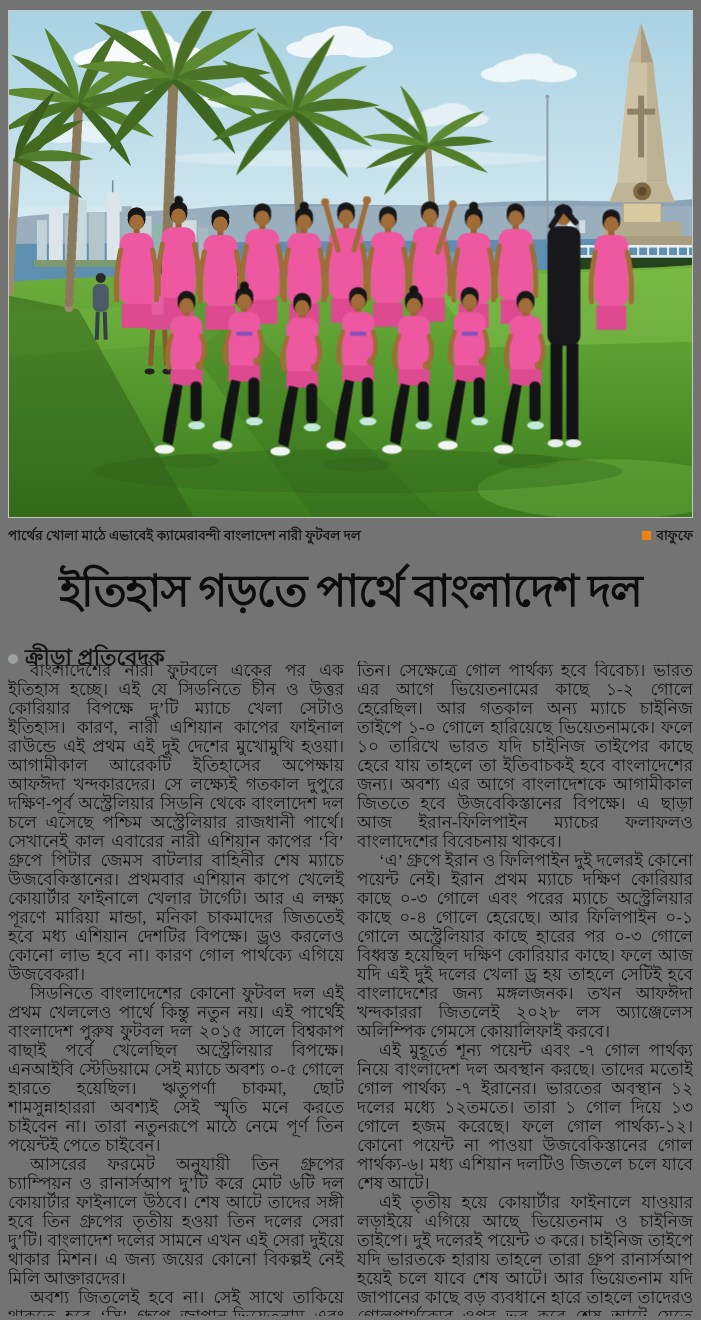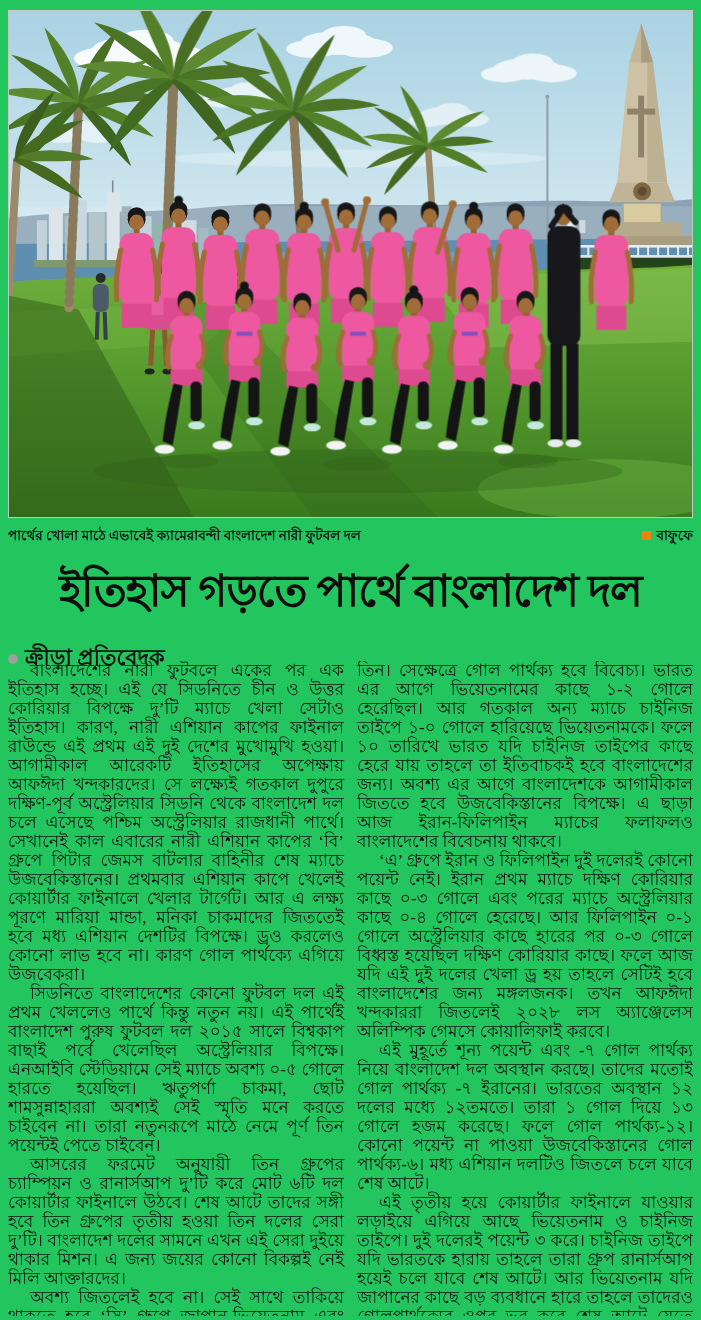--- a/index.html
+++ b/index.html
@@ -1,16 +1,16 @@
 <!DOCTYPE html>
 <html><head>
 <meta charset="utf-8">
 <style>
   html,body{margin:0;padding:0;background:#fdfdfb;}
-  .page{position:relative;width:701px;height:1320px;background:#22c55e;overflow:hidden;
+  .page{position:relative;width:701px;height:1320px;background:#737373;overflow:hidden;
         font-family:"Liberation Serif", serif;color:#101010;}
   .photo-frame{position:absolute;left:8px;top:10px;width:685px;height:508px;
         border:1px solid #c6c6c2;box-sizing:border-box;background:#cfe6ee;}
   .photo-frame svg{display:block;width:100%;height:100%;}
   .caption-row{position:absolute;left:8px;top:527px;width:685px;display:flex;
         justify-content:space-between;align-items:flex-start;
         font-weight:bold;font-size:13.5px;line-height:17px;color:#161616;}
   .credit{display:flex;align-items:center;gap:5px;white-space:nowrap;margin-left:12px;}
   .credit-square{width:9px;height:9px;background:#f08010;display:inline-block;}
   .headline{position:absolute;left:8px;top:546px;width:685px;height:92px;margin:0;

